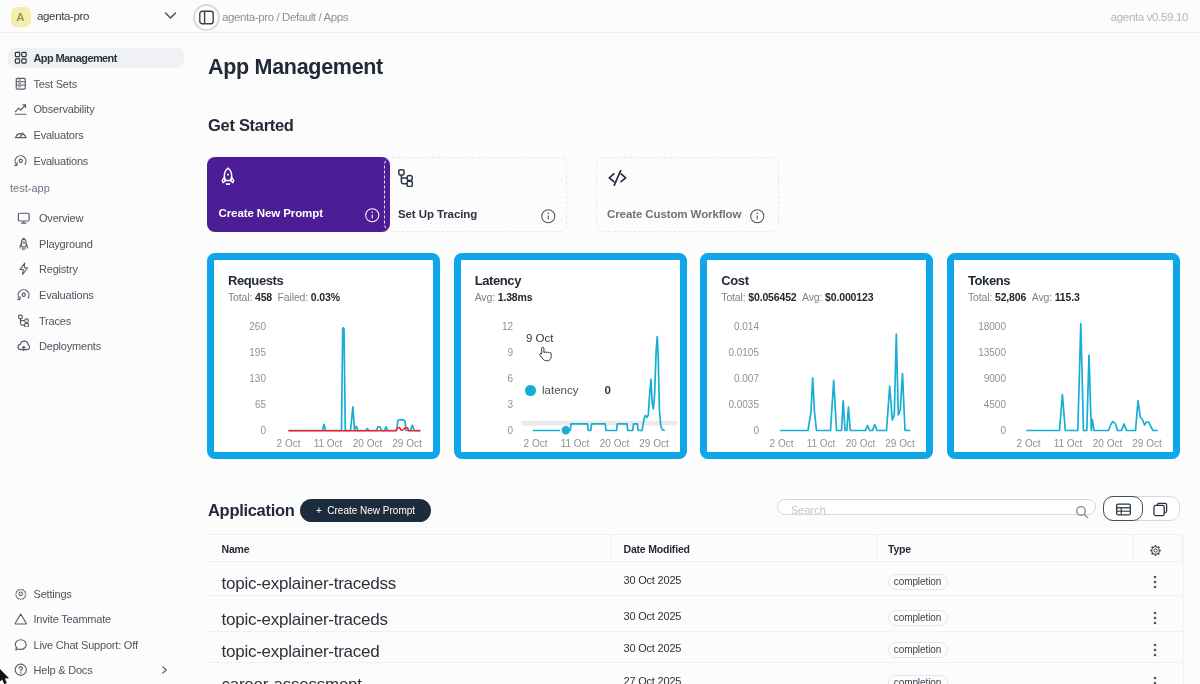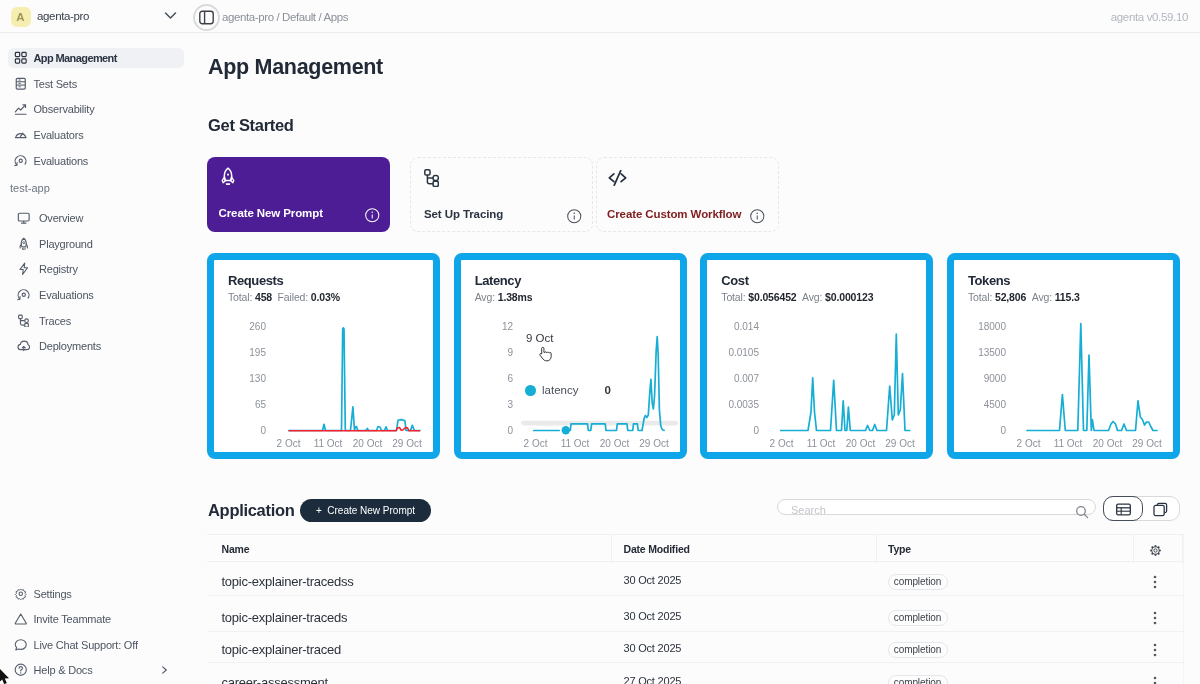--- a/index.html
+++ b/index.html
@@ -30,22 +30,22 @@
   #getstarted { position:absolute; left:208px; top:116px; font-size:16.5px; letter-spacing:-0.3px; font-weight:bold; color:#222a38; }
 
   .gcard { position:absolute; top:157px; width:182.5px; height:75px; border-radius:8px; }
   .gcard .glabel { position:absolute; left:11.5px; top:50px; font-size:11.5px; letter-spacing:-0.1px; font-weight:bold; }
   #gcard2 .glabel { left:13px; }
   #gcard3 .glabel { left:10px; }
   #gcard3 .ginfo { right:13px; }
   .gcard .ginfo { position:absolute; right:10px; top:51px; }
   .gcard .gicon { position:absolute; left:15px; top:11px; }
   #gcard1 { left:207px; background:#4c1d95; color:#fff; }
-  #gcard2 { left:410px; border:1px dashed #e7e7e7; color:#2b3442; }
-  #gcard3 { left:596px; border:1px dashed #e7e7e7; color:#7f1d1d; }
+  #gcard2 { left:384px; border:1px dashed #e7e7e7; color:#2b3442; }
+  #gcard3 { left:596px; border:1px dashed #e7e7e7; color:#737373; }
 
   .ccard { position:absolute; top:253px; width:233px; height:206px; background:#fff; border:7px solid #0ea5e9; border-radius:8px; }
   .ccard .ctitle { position:absolute; left:14px; top:12.5px; font-size:13px; letter-spacing:-0.4px; font-weight:bold; color:#222a38; }
   .ccard .csub { position:absolute; left:14px; top:31px; font-size:10.5px; letter-spacing:-0.15px; color:#7c828c; }
   .ccard .csub b { color:#23272f; }
   .ccard svg.chart { position:absolute; left:0; top:0; }
 
   
   #apptitle { position:absolute; left:208px; top:500.5px; font-size:16.5px; letter-spacing:-0.3px; font-weight:bold; color:#222a38; }
   #newbtn { position:absolute; left:300px; top:499px; width:131px; height:23px; border-radius:11.5px; background:#1c2c3d; color:#fff; font-size:10px; text-align:center; line-height:23px; }
@@ -56,21 +56,21 @@
   #viewsel { position:absolute; left:-1px; top:-1px; width:40px; height:25px; border:1.5px solid #474f5c; border-radius:10px; }
   #viewtoggle svg.t1 { position:absolute; left:12px; top:5px; }
   #viewtoggle svg.t2 { position:absolute; right:11px; top:5px; }
 
   
   #table { position:absolute; left:207px; top:534px; width:976px; height:150px; }
   #thead { position:absolute; left:0; top:0; width:976px; height:28px; border-top:1px solid #f0f0f0; border-bottom:1px solid #f0f0f0; }
   #thead .th { position:absolute; top:8px; font-size:10.5px; letter-spacing:-0.2px; font-weight:bold; color:#252b36; }
   .vsep { position:absolute; top:0; width:1px; height:28px; background:#f0f0f0; }
   .trow { position:absolute; left:0; width:976px; height:33.8px; border-bottom:1px solid #f1f1f1; }
-  .trow .name { position:absolute; left:14.5px; top:12px; font-size:13px; letter-spacing:-0.25px; color:#2c323c; }
+  .trow .name { position:absolute; left:14.5px; top:12px; font-size:17px; letter-spacing:-0.25px; color:#2c323c; }
   .trow .date { position:absolute; left:416.5px; top:12px; font-size:11px; letter-spacing:-0.2px; color:#2c323c; }
   .trow .chip { position:absolute; left:680.5px; top:12px; width:60px; height:16px; border:1px solid #e4e7ec; border-radius:8px; background:#fdfdfd; font-size:10px; letter-spacing:-0.1px; line-height:14.5px; color:#3c414b; text-align:center; box-sizing:border-box; }
   .trow .dots { position:absolute; left:946px; top:13px; }
 
   
   #ltooltip { position:absolute; left:513px; top:326px; width:158px; height:82px; }
   #ltooltip .tdate { position:absolute; left:13px; top:6px; font-size:11.5px; color:#33373e; }
   #ltooltip .trow2 { position:absolute; left:28px; top:58px; font-size:11.5px; color:#4a4f58; }
   #ltooltip .tdot { position:absolute; left:12px; top:59px; width:10.5px; height:10.5px; border-radius:50%; background:#16aed4; }
   #ltooltip .tval { position:absolute; left:91.5px; top:58px; font-size:11.5px; font-weight:bold; color:#33373e; }

